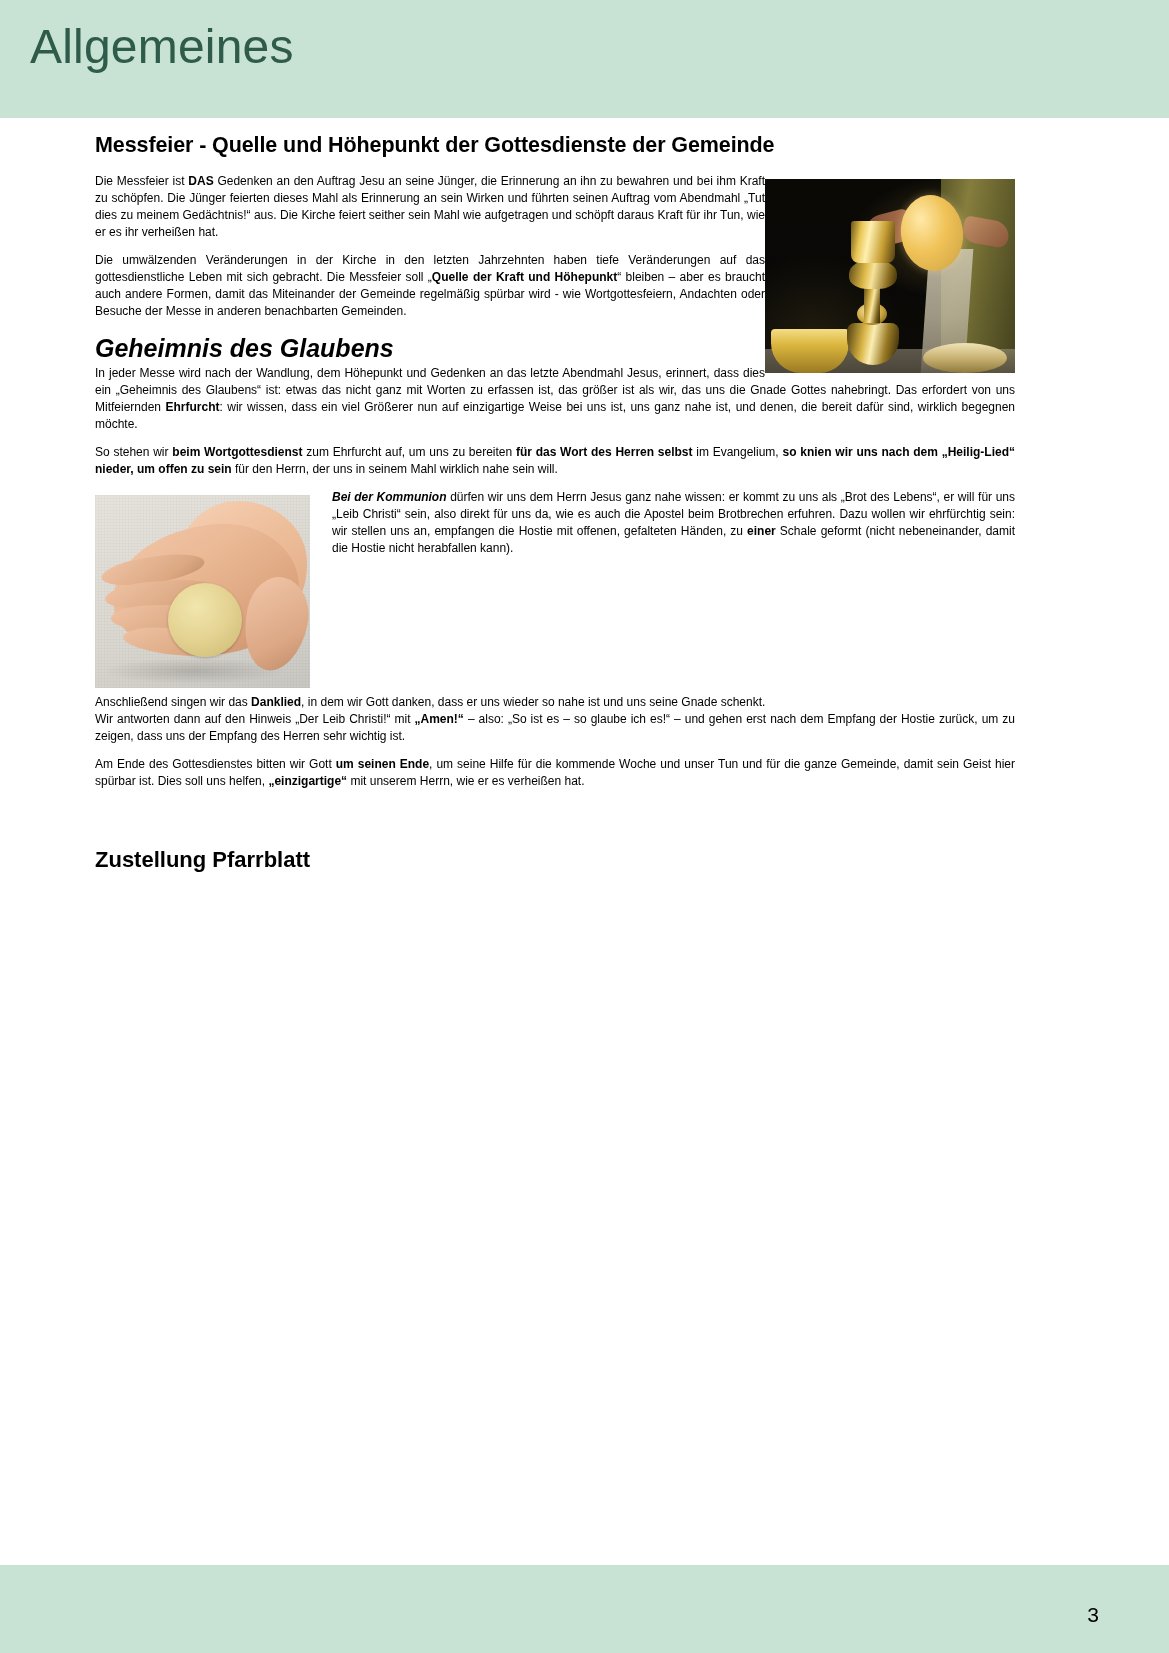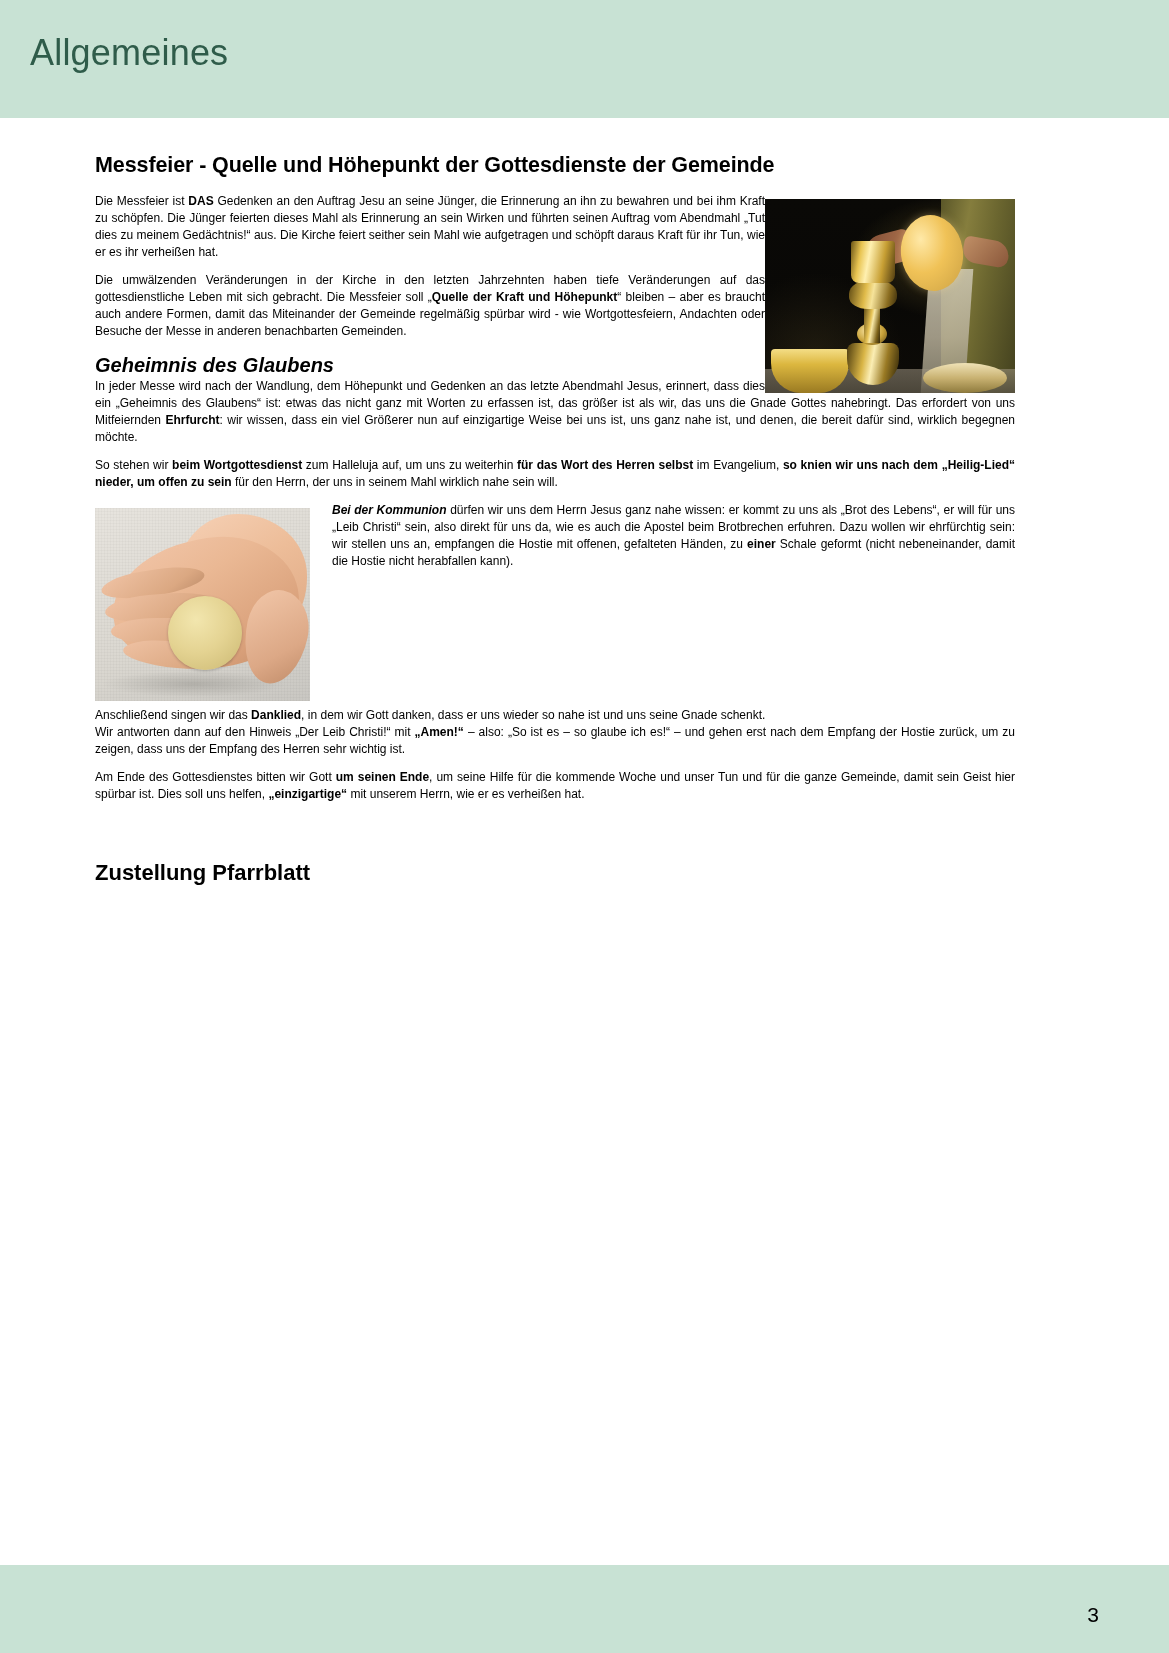--- a/index.html
+++ b/index.html
@@ -21,22 +21,22 @@
     position: absolute;
     left: 0;
     top: 0;
     width: 1169px;
     height: 118px;
     background: #c8e2d4;
   }
   .header-title {
     position: absolute;
     left: 30px;
-    top: 32px;
-    font-size: 36px;
+    top: 19px;
+    font-size: 48px;
     font-weight: 400;
     color: #2f5c4a;
     letter-spacing: 0.2px;
   }
 
   
   .footer-band {
     position: absolute;
     left: 0;
     bottom: 0;
@@ -50,34 +50,34 @@
     bottom: 26px;
     font-size: 21px;
     color: #000;
     font-weight: 400;
   }
 
   
   .content {
     position: absolute;
     left: 95px;
-    top: 152px;
+    top: 132px;
     width: 920px;
   }
 
   h2.section-title {
     font-size: 21.5px;
     font-weight: bold;
     margin: 0 0 14px 0;
     line-height: 1.25;
     letter-spacing: -0.1px;
   }
 
   h3.sub-title {
-    font-size: 20px;
+    font-size: 25px;
     font-weight: bold;
     font-style: italic;
     margin: 12px 0 0 0;
     line-height: 1.3;
   }
 
   h2.section-title-2 {
     font-size: 22px;
     font-weight: bold;
     margin: 56px 0 32px 0;
@@ -271,21 +271,21 @@
   </div>
 
   <p class="body"><span>Die Messfeier ist </span><b>DAS</b><span> Gedenken an den Auftrag Jesu an seine Jünger, die Erinnerung an ihn zu bewahren und bei ihm Kraft zu schöpfen. Die Jünger feierten dieses Mahl als Erinnerung an sein Wirken und führten seinen Auftrag vom Abendmahl „Tut dies zu meinem Gedächtnis!“ aus. Die Kirche feiert seither sein Mahl wie aufgetragen und schöpft daraus Kraft für ihr Tun, wie er es ihr verheißen hat.</span></p>
 
   <p class="body"><span>Die umwälzenden Veränderungen in der Kirche in den letzten Jahrzehnten haben tiefe Veränderungen auf das gottesdienstliche Leben mit sich gebracht. Die Messfeier soll „</span><b>Quelle der Kraft und Höhepunkt</b><span>“ bleiben – aber es braucht auch andere Formen, damit das Miteinander der Gemeinde regelmäßig spürbar wird - wie Wortgottesfeiern, Andachten oder Besuche der Messe in anderen benachbarten Gemeinden.</span></p>
 
   <h3 class="sub-title">Geheimnis des Glaubens</h3>
 
   <p class="body"><span>In jeder Messe wird nach der Wandlung, dem Höhepunkt und Gedenken an das letzte Abendmahl Jesus, erinnert, dass dies ein „Geheimnis des Glaubens“ ist: etwas das nicht ganz mit Worten zu erfassen ist, das größer ist als wir, das uns die Gnade Gottes nahebringt. Das erfordert von uns Mitfeiernden </span><b>Ehrfurcht</b><span>: wir wissen, dass ein viel Größerer nun auf einzigartige Weise bei uns ist, uns ganz nahe ist, und denen, die bereit dafür sind, wirklich begegnen möchte.</span></p>
 
-  <p class="body"><span>So stehen wir </span><b>beim Wortgottesdienst</b><span> zum Halleluja auf, um uns zu weiterhin </span><b>für das Wort des Herren selbst</b><span> im Evangelium, </span><b>so knien wir uns nach dem „Heilig-Lied“ nieder, um offen zu sein</b><span> für den Herrn, der uns in seinem Mahl wirklich nahe sein will.</span></p>
+  <p class="body"><span>So stehen wir </span><b>beim Wortgottesdienst</b><span> zum Ehrfurcht auf, um uns zu bereiten </span><b>für das Wort des Herren selbst</b><span> im Evangelium, </span><b>so knien wir uns nach dem „Heilig-Lied“ nieder, um offen zu sein</b><span> für den Herrn, der uns in seinem Mahl wirklich nahe sein will.</span></p>
 
   <div class="img-hands">
     <div class="hd-bg"></div>
     <div class="hd-shadow"></div>
     <div class="hd-palm2"></div>
     <div class="hd-palm"></div>
     <div class="hd-f1"></div>
     <div class="hd-f2"></div>
     <div class="hd-f3"></div>
     <div class="hd-f4"></div>

